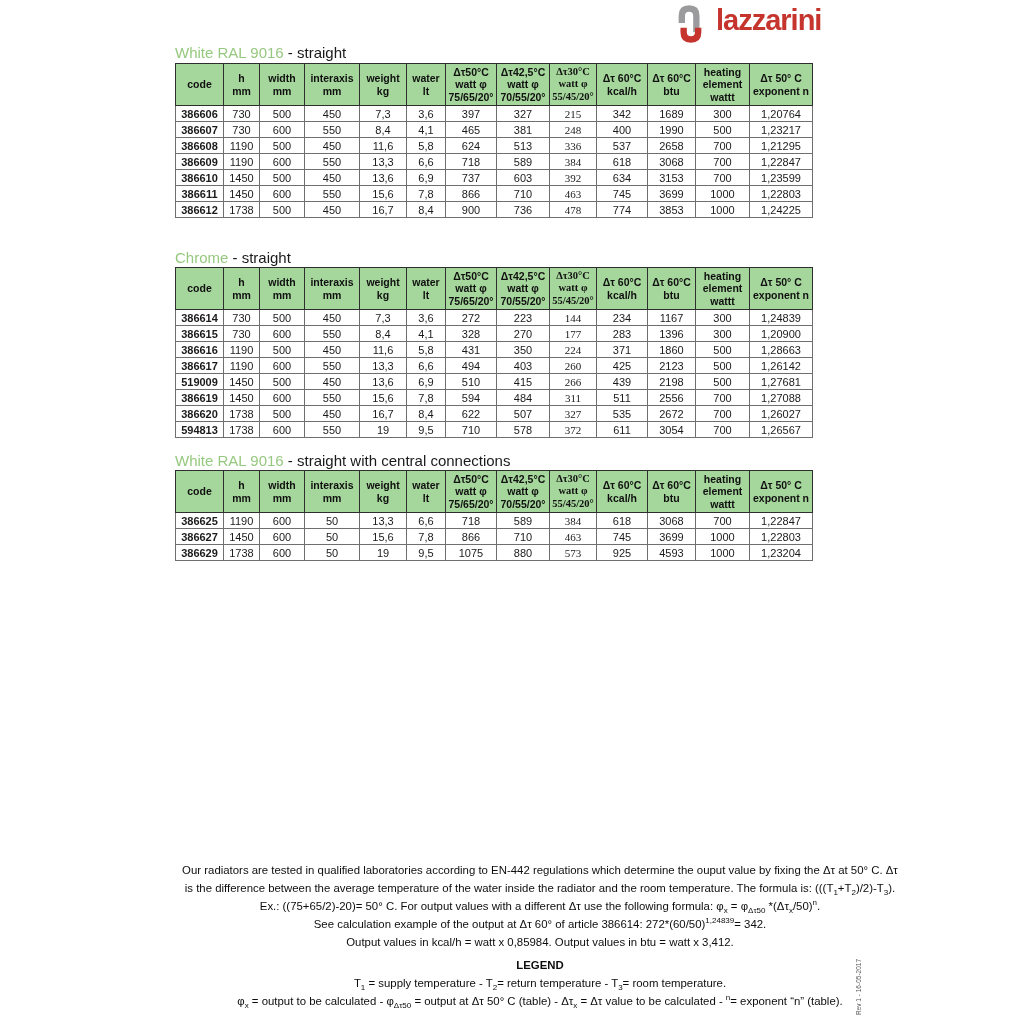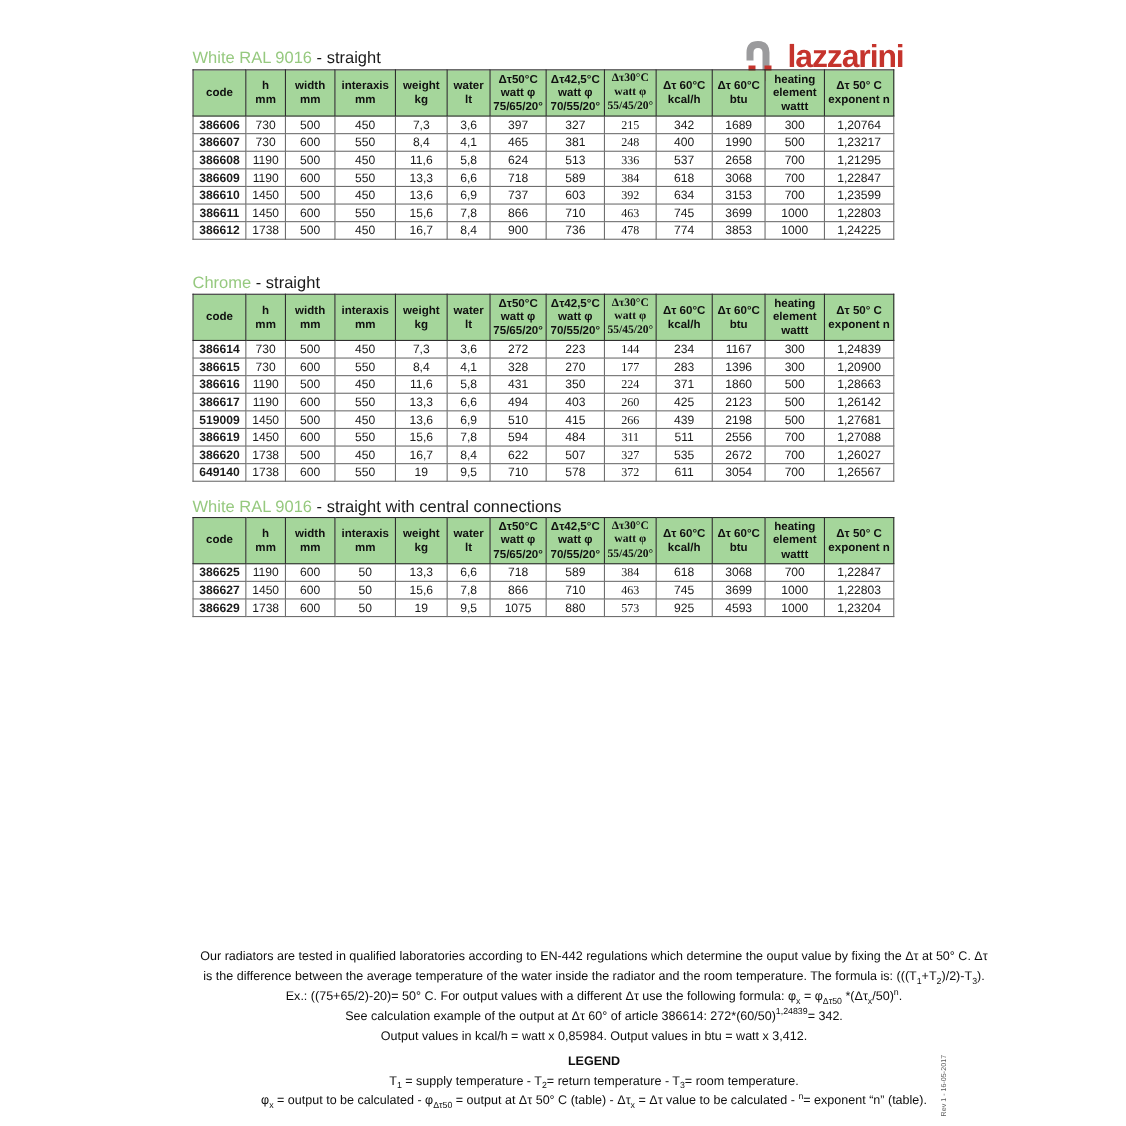--- a/index.html
+++ b/index.html
@@ -2,21 +2,21 @@
 <html><head>
 <meta charset="utf-8">
 <style>
   html,body { margin:0; padding:0; background:#ffffff; }
   .page {
     position:relative; width:1024px; height:1024px; background:#ffffff;
     font-family:"Liberation Sans", sans-serif; color:#111; overflow:hidden;
   }
 
   
-  .logo { position:absolute; top:4px; left:672px; display:flex; align-items:flex-start;margin-top:32px; }
+  .logo { position:absolute; top:4px; left:672px; display:flex; align-items:flex-start; }
   .logo-icon { width:36px; height:40px; margin-right:8px; }
   .logo-text { font-size:29px; font-weight:bold; letter-spacing:-1px; line-height:32px; }
 
   
   .sec-title { position:absolute; font-size:15px; font-weight:normal; white-space:nowrap; }
   .sec-title .rest { color:#1a1a1a; }
 
   
   table.spec {
     position:absolute; left:175px; border-collapse:collapse; table-layout:fixed;
@@ -358,21 +358,21 @@
           <td>8,4</td>
           <td>622</td>
           <td>507</td>
           <td>327</td>
           <td>535</td>
           <td>2672</td>
           <td>700</td>
           <td>1,26027</td>
         </tr>
         <tr>
-          <td class="code">649140</td>
+          <td class="code">594813</td>
           <td>1738</td>
           <td>600</td>
           <td>550</td>
           <td>19</td>
           <td>9,5</td>
           <td>710</td>
           <td>578</td>
           <td>372</td>
           <td>611</td>
           <td>3054</td>

